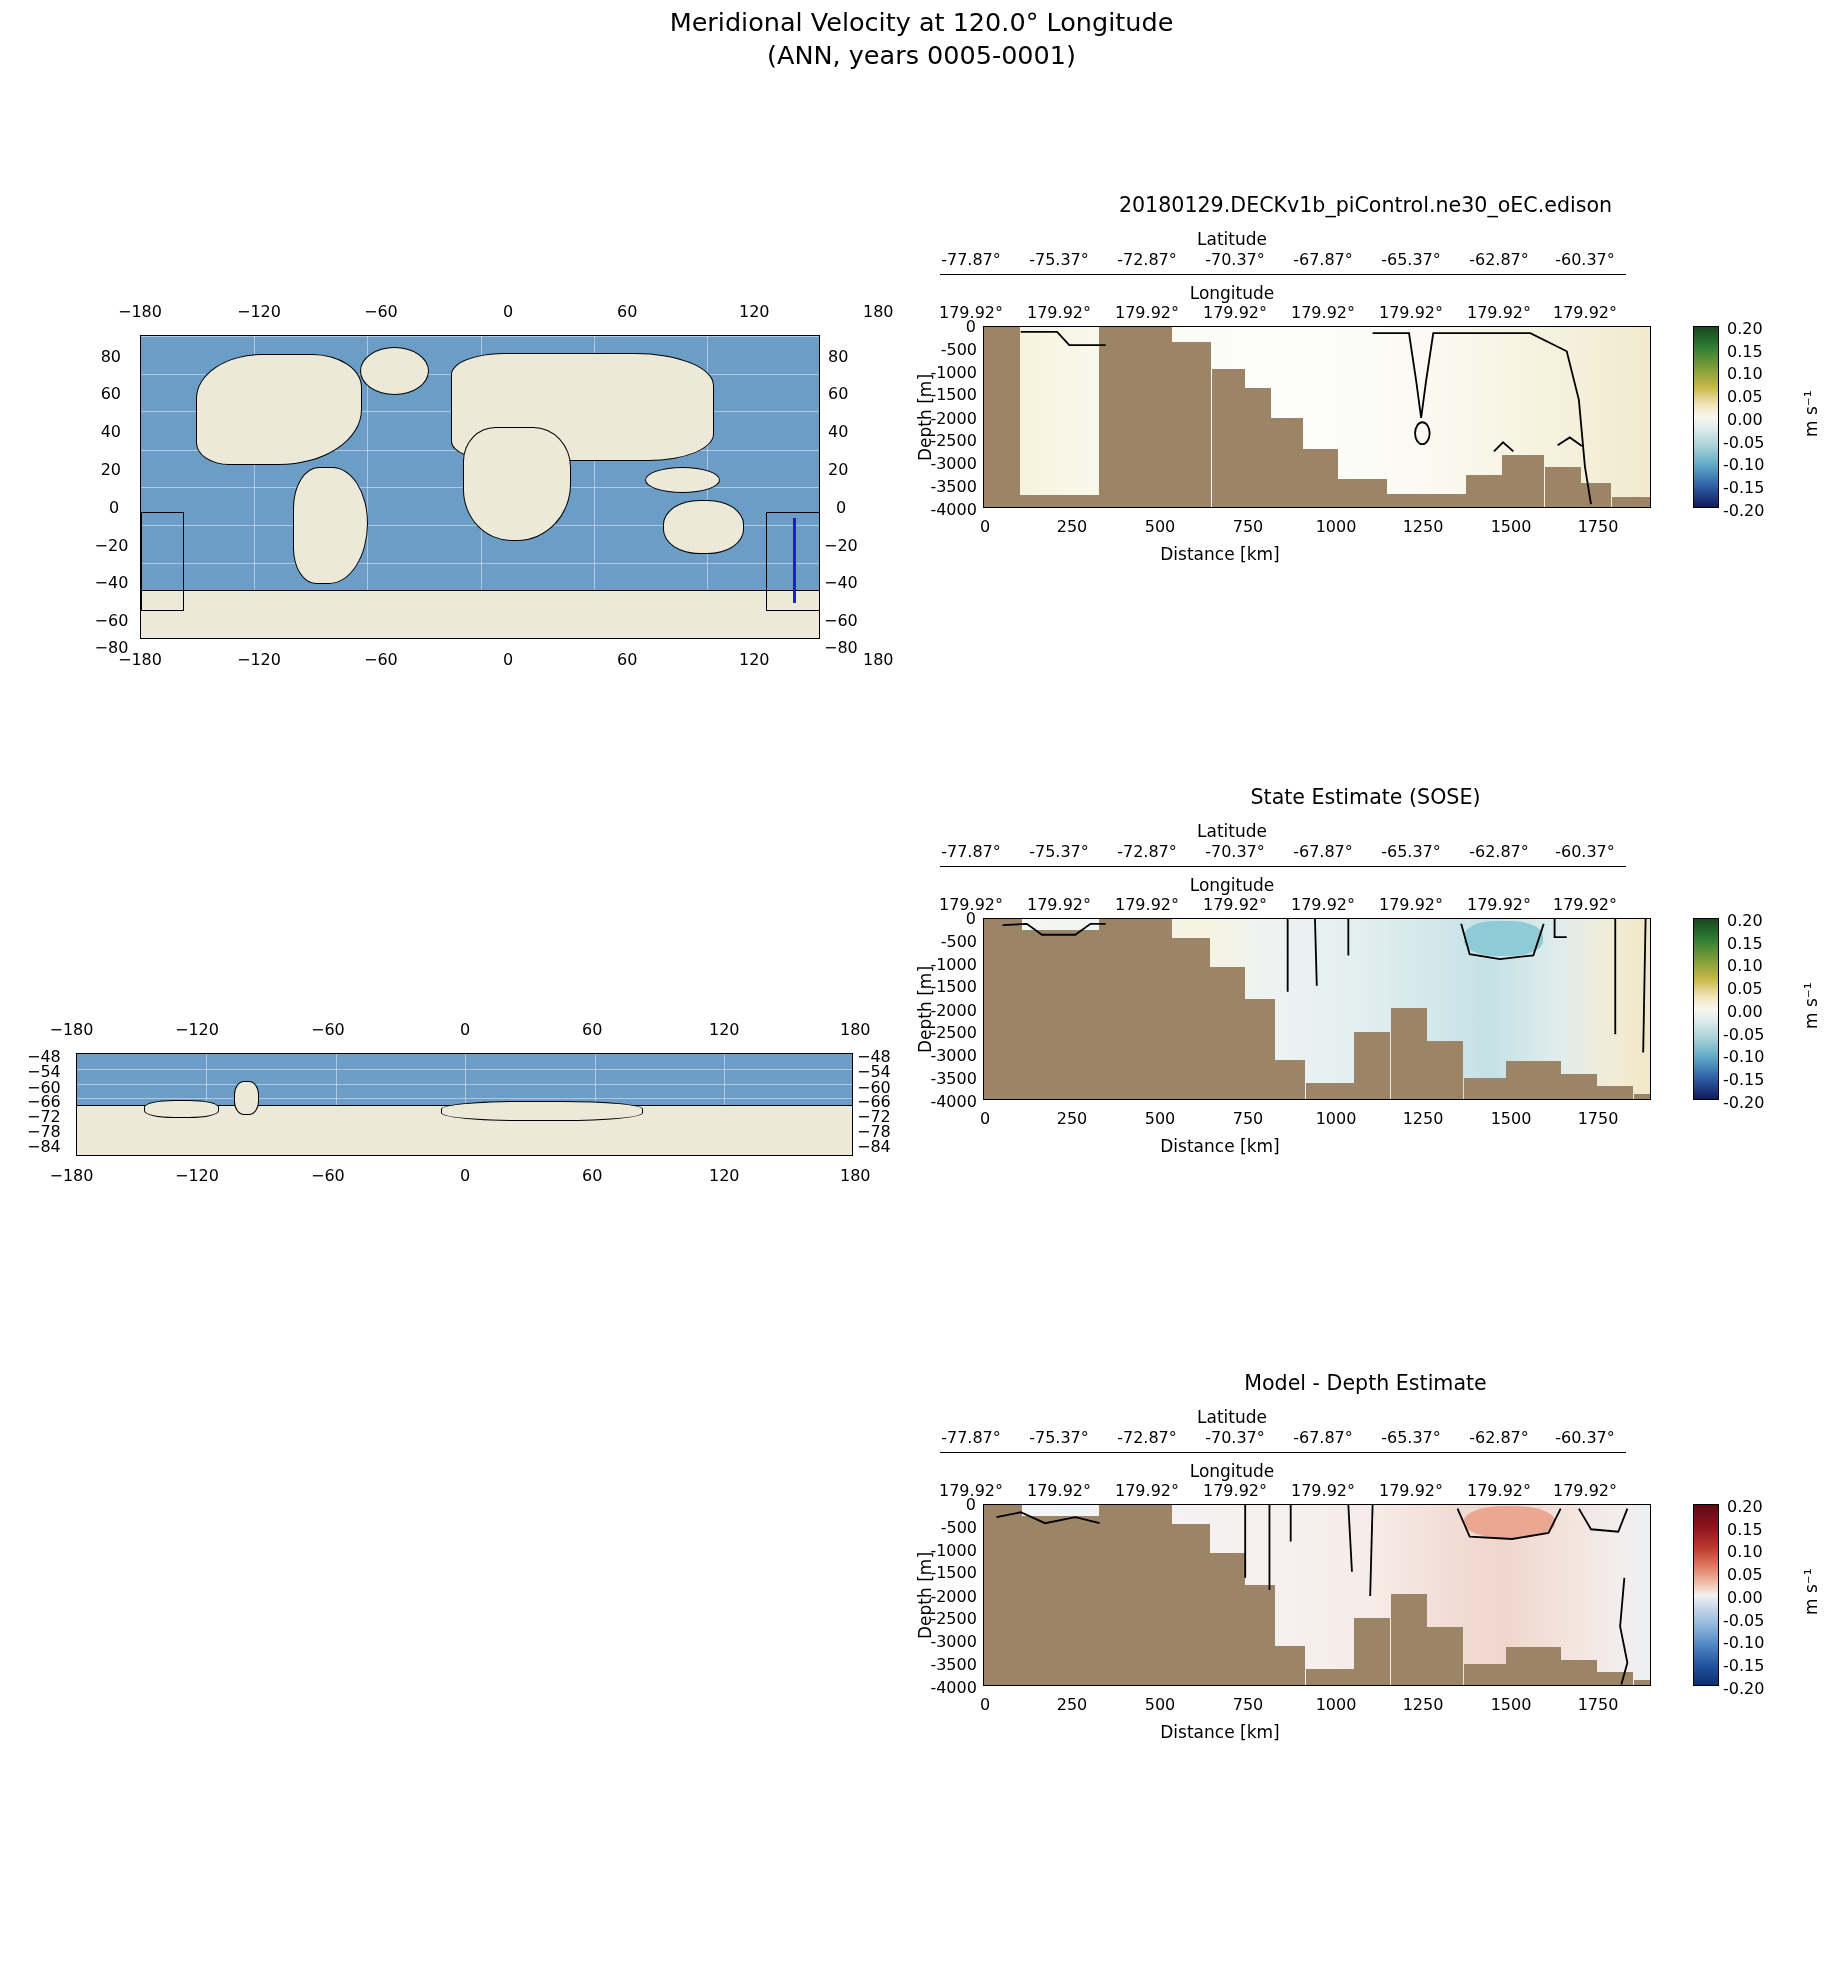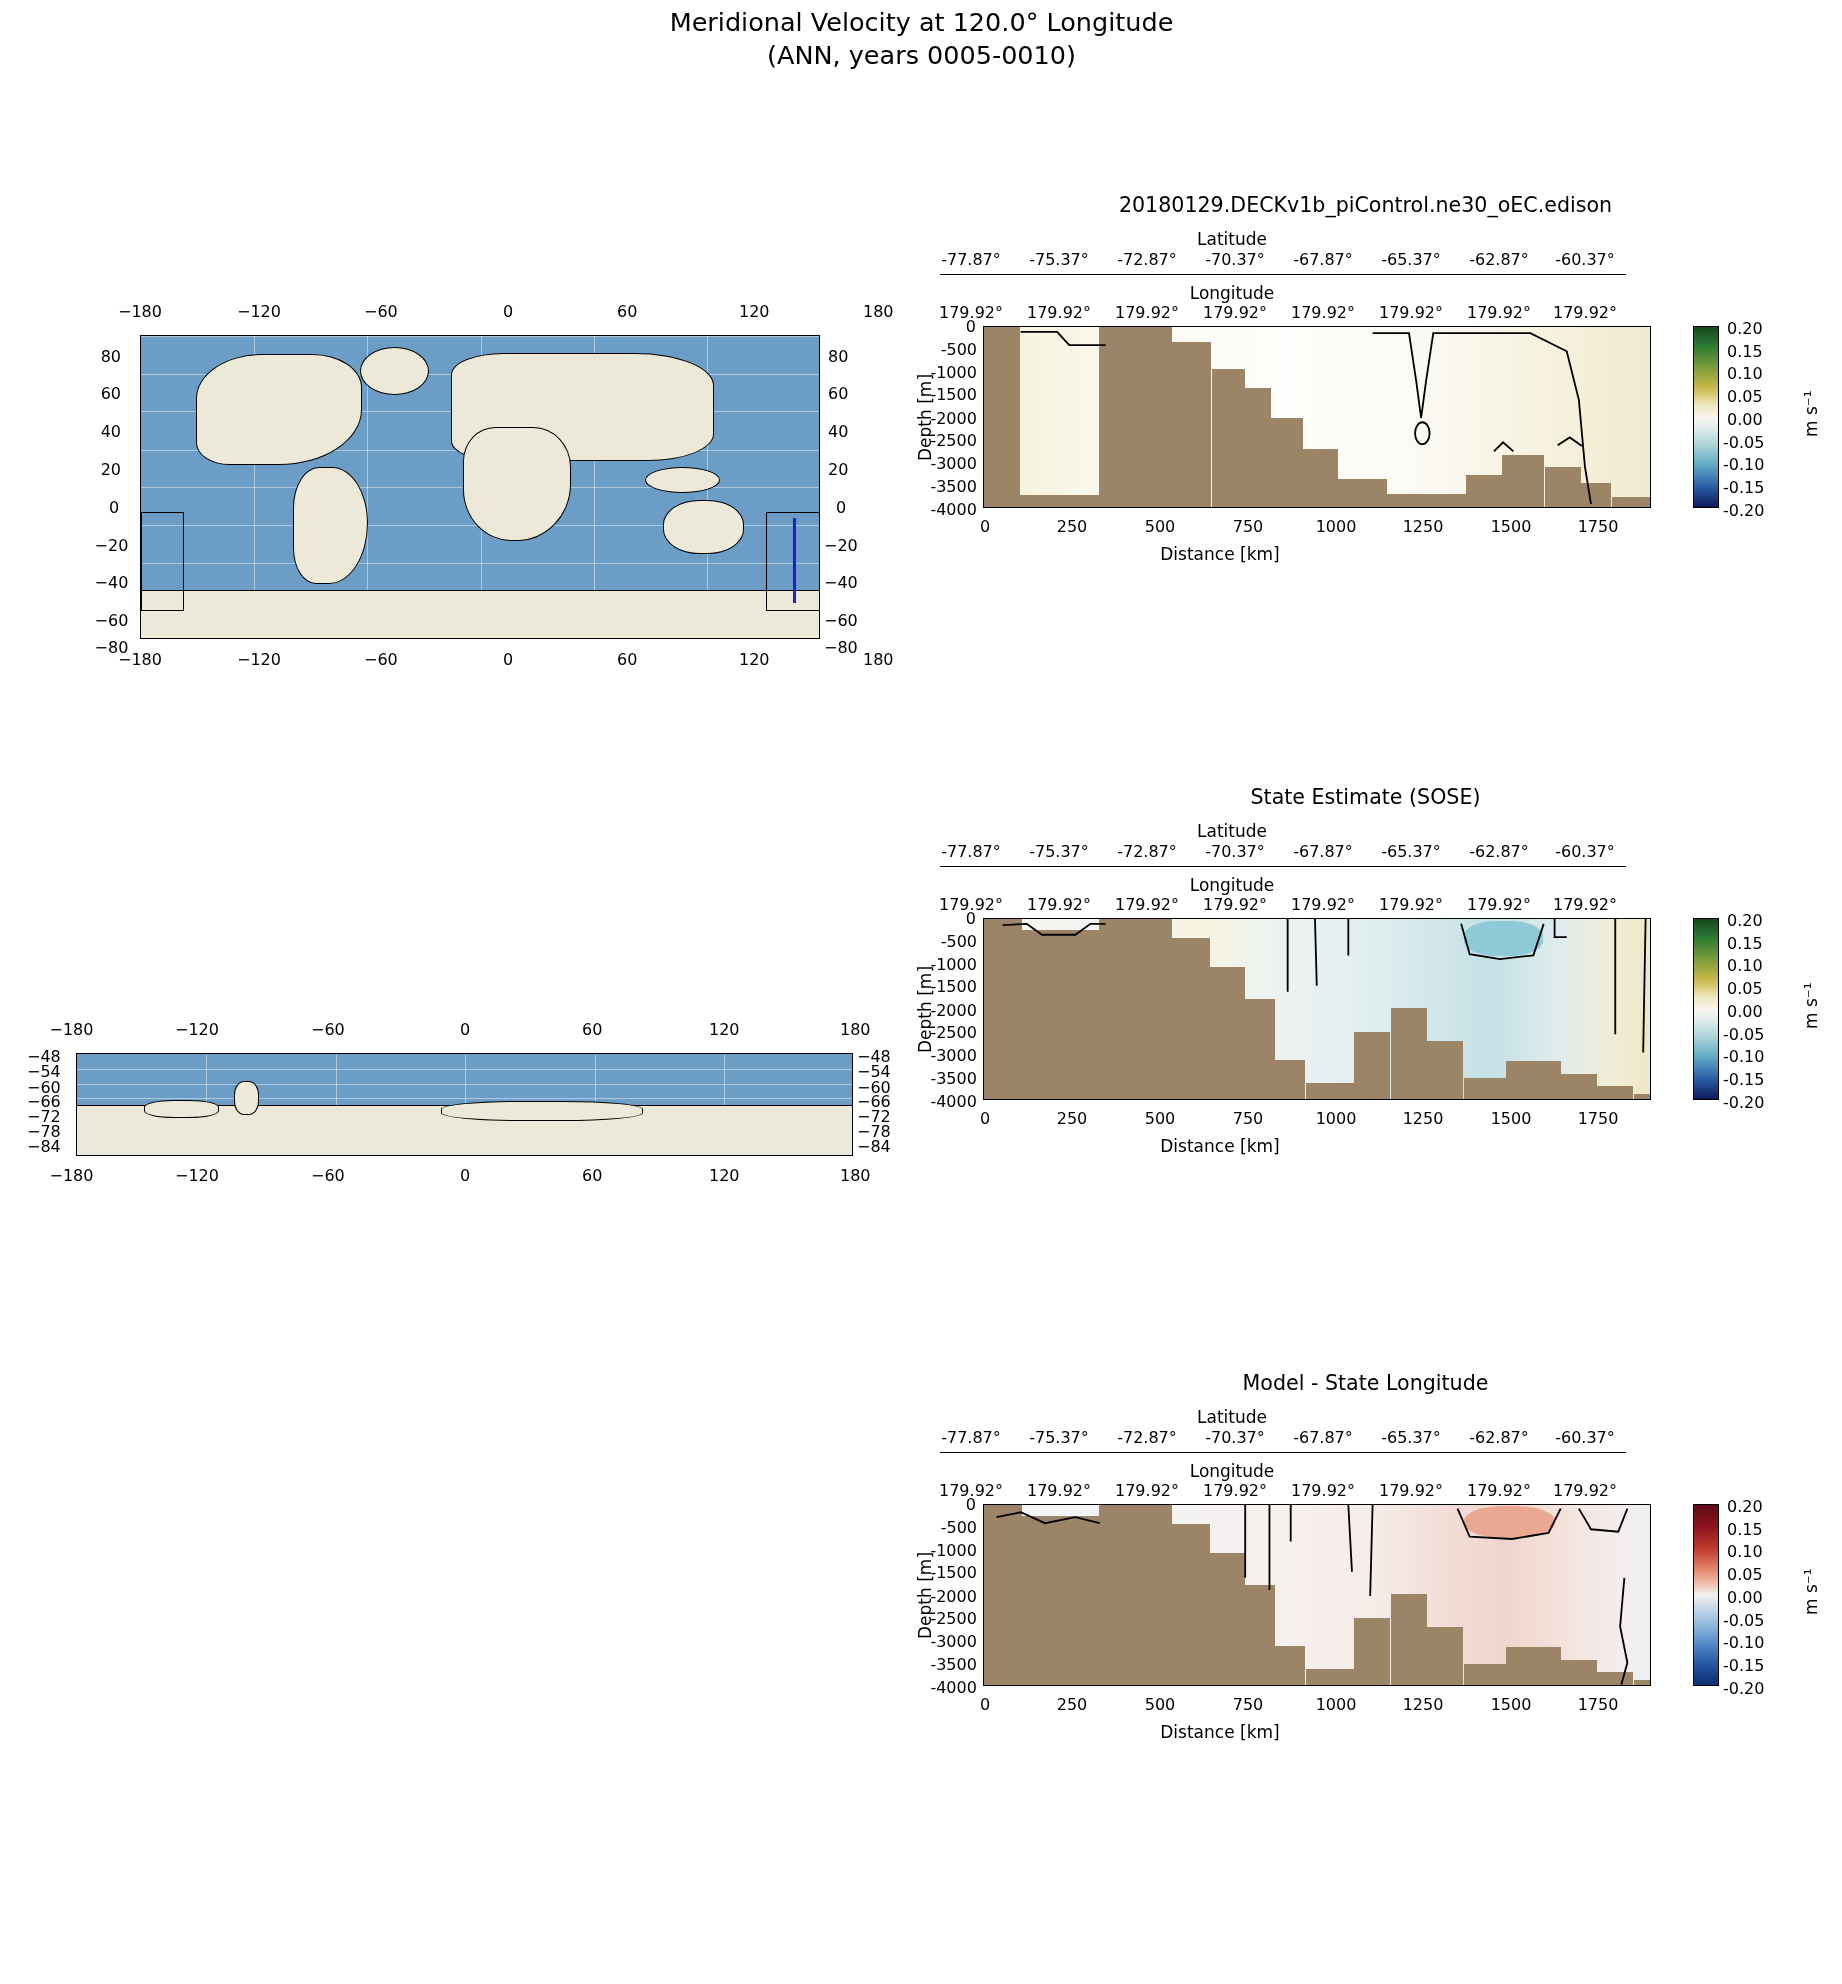--- a/index.html
+++ b/index.html
@@ -26,21 +26,21 @@
   .row-ticks span{position:absolute;font-size:16px;transform:translateX(-50%);white-space:nowrap;}
   .xt span{position:absolute;font-size:16px;transform:translateX(-50%);}
   .yt span{position:absolute;font-size:16px;transform:translateY(-50%);text-align:right;}
   .axis-rule{position:absolute;background:#000;height:1.2px;}
 </style>
 </head>
 <body>
 
 <div class="fig-title">
   <div>Meridional Velocity at 120.0° Longitude</div>
-  <div>(ANN, years 0005-0010)</div>
+  <div>(ANN, years 0005-0001)</div>
 </div>
 
 <div class="panel" style="left:91px;top:291px;width:765px;height:388px;">
 
   <div class="map-ticks">
     <span style="left:27px;top:11px;">−180</span>
     <span style="left:146px;top:11px;">−120</span>
     <span style="left:273px;top:11px;">−60</span>
     <span style="left:412px;top:11px;">0</span>
     <span style="left:526px;top:11px;">60</span>
@@ -355,21 +355,21 @@
     <span style="left:823px;top:228px;">0.00</span>
     <span style="left:819px;top:251px;">-0.05</span>
     <span style="left:819px;top:273px;">-0.10</span>
     <span style="left:819px;top:296px;">-0.15</span>
     <span style="left:819px;top:319px;">-0.20</span>
   </div>
   <div class="cbar-unit" style="left:897px;top:255px;">m s⁻¹</div>
 </div>
 
 <div class="panel" style="left:904px;top:1360px;width:923px;height:546px;">
-  <div class="ptitle" style="left:0;top:11px;">Model - State Longitude</div>
+  <div class="ptitle" style="left:0;top:11px;">Model - Depth Estimate</div>
 
   <div class="hdr" style="top:47px;left:-15px;width:686px;">Latitude</div>
   <div class="row-ticks">
     <span style="left:67px;top:68px;">-77.87°</span>
     <span style="left:155px;top:68px;">-75.37°</span>
     <span style="left:243px;top:68px;">-72.87°</span>
     <span style="left:331px;top:68px;">-70.37°</span>
     <span style="left:419px;top:68px;">-67.87°</span>
     <span style="left:507px;top:68px;">-65.37°</span>
     <span style="left:595px;top:68px;">-62.87°</span>

